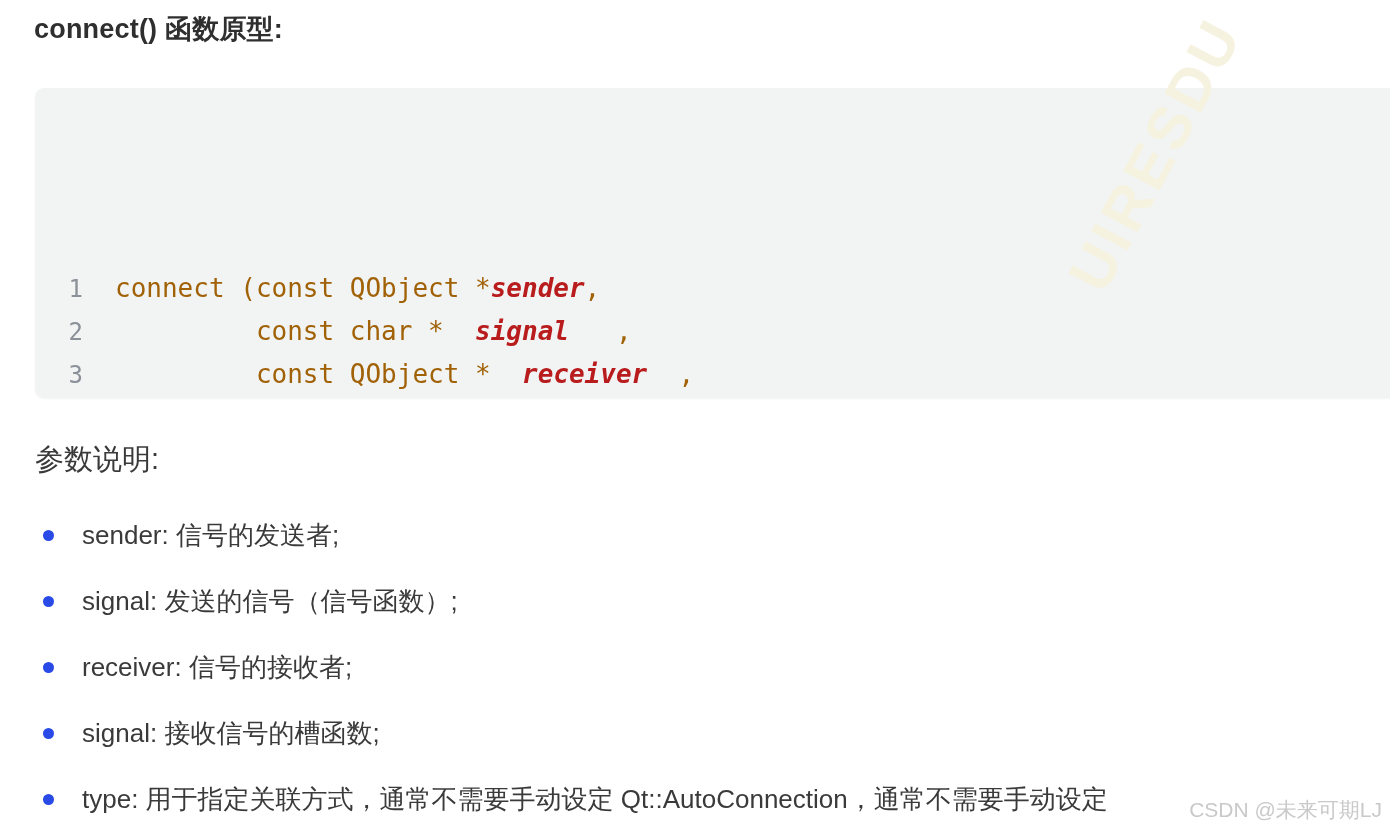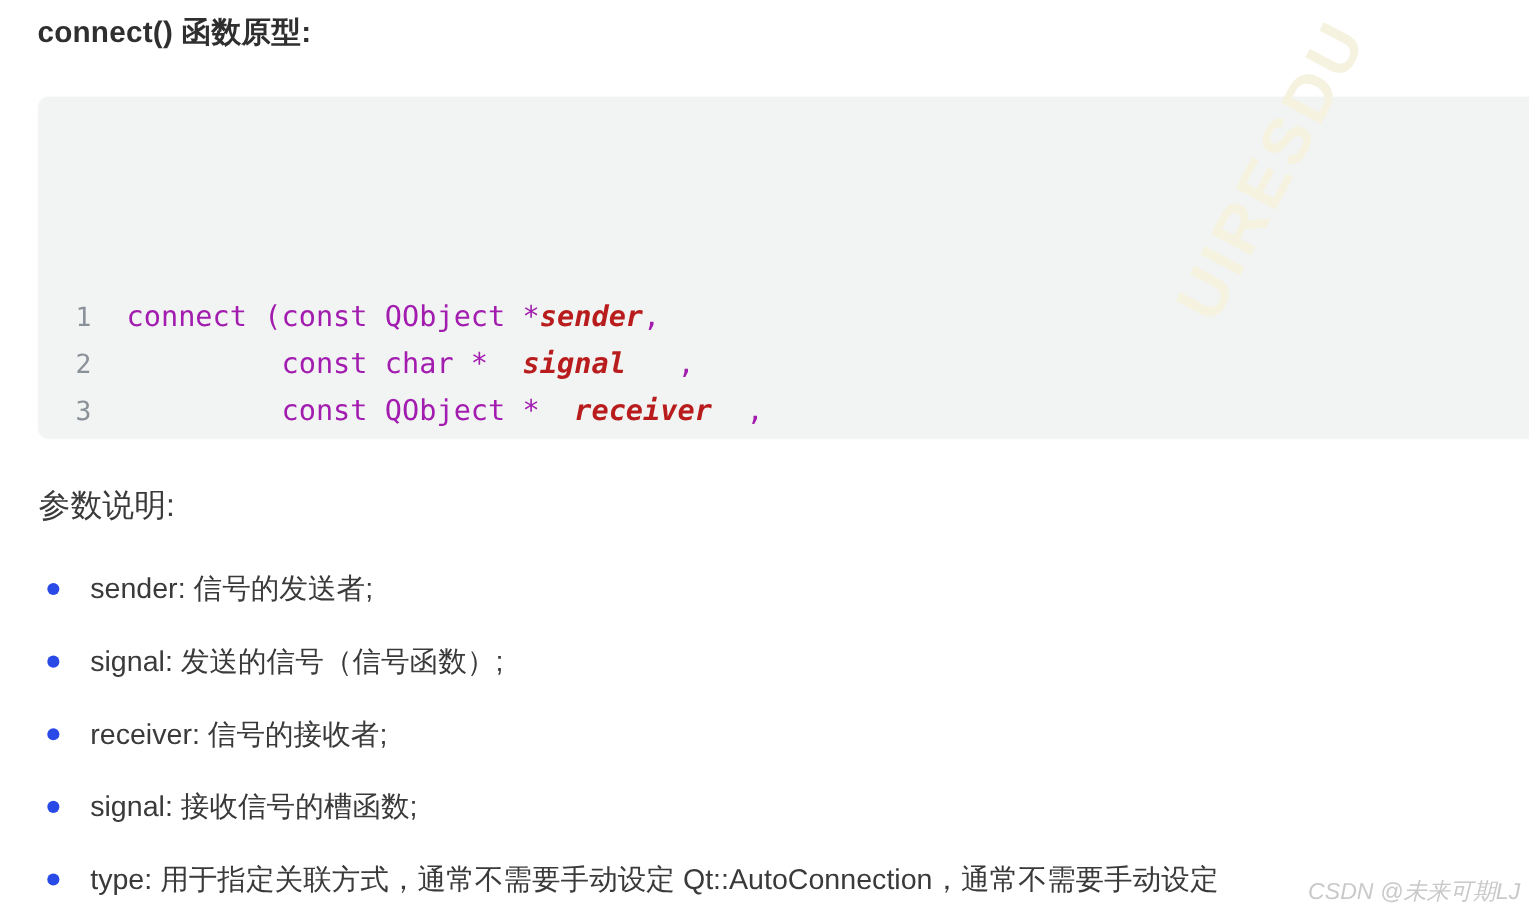--- a/index.html
+++ b/index.html
@@ -74,21 +74,21 @@
     font-family: "DejaVu Sans Mono", "Liberation Mono", monospace;
     font-size: 24px;
     padding-right: 0;
     user-select: none;
   }
   .code-text {
     display: inline-block;
     padding-left: 32px;
     white-space: pre;
   }
-  .tok-code  { color: #a21caf; text-align: center; }
+  .tok-code  { color: #a16207; text-align: center; }
   .tok-param { color: #b91c1c; font-style: italic; font-weight: 600; }
 
   
   .section-label {
     position: absolute;
     left: 35px;
     top: 440px;
     font-size: 29px;
     font-weight: 400;
     color: #3a3a3a;
@@ -142,21 +142,20 @@
     opacity: 0.95;
   }
   .wm-corner {
     position: absolute;
     right: 8px;
     bottom: 4px;
     font-size: 21px;
     color: #c9c9c9;
     white-space: nowrap;
     pointer-events: none;
-    font-style: italic;
   }
 </style>
 </head>
 <body>
 
 <div class="page">
 
   <div class="doc-title">connect() 函数原型:</div>
 
   <div class="code-block">

